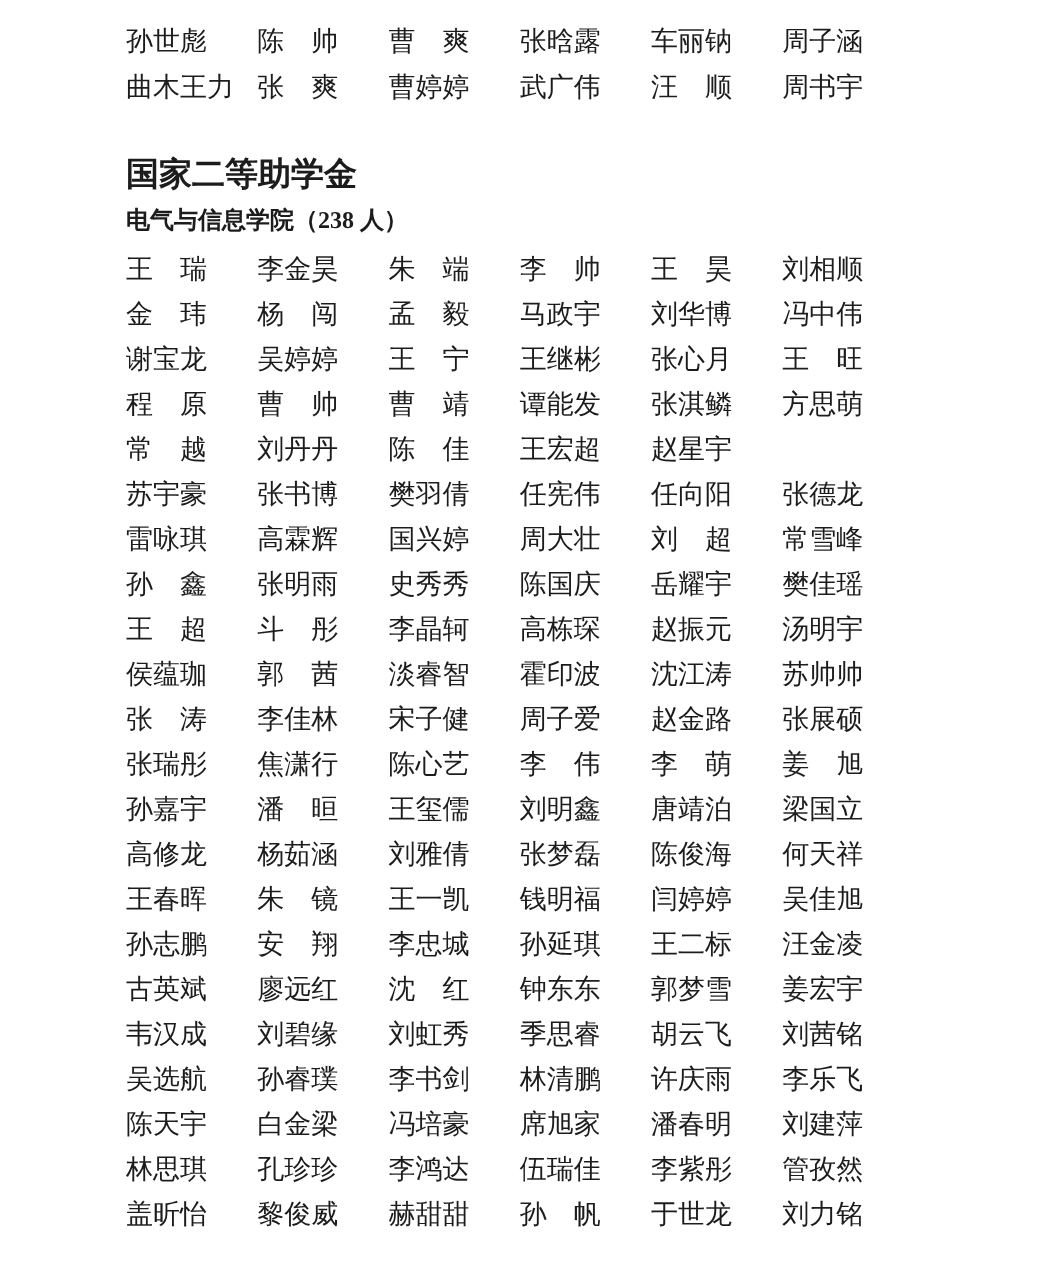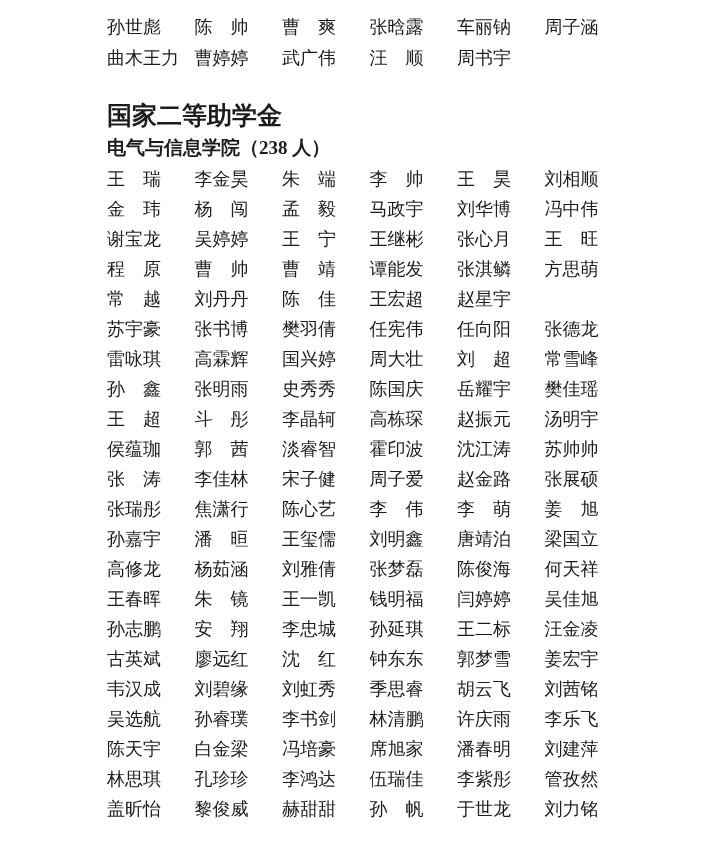--- a/index.html
+++ b/index.html
@@ -8,21 +8,21 @@
     background: #ffffff;
   }
   body {
     width: 708px;
     height: 857px;
     overflow: hidden;
     font-family: "Liberation Serif", "DejaVu Serif", serif;
     color: #1c1c1c;
   }
   .doc {
-    padding: 12px 0 0 107px;
+    padding: 12px 0 0 84px;
     box-sizing: border-box;
     width: 648px;
   }
   .name-row {
     display: flex;
     height: 31px;
     line-height: 31px;
   }
   #main-list .name-row {
     height: 30px;
@@ -32,28 +32,28 @@
   .name-cell {
     flex: 0 0 87.5px;
     width: 87.5px;
     font-size: 18px;
     white-space: pre;
     letter-spacing: 0;
     text-align: left;
   }
   .sec-title {
     margin: 26px 0 0 0;
-    font-size: 25px;
+    font-size: 22px;
     font-weight: bold;
     height: 32px;
     line-height: 32px;
   }
   .sec-subtitle {
     margin: 0;
-    font-size: 19px;
+    font-size: 16px;
     font-weight: bold;
     height: 32px;
     line-height: 32px;
   }
   #main-list {
     margin-top: 0;
   }
 </style>
 </head>
 <body>
@@ -64,20 +64,21 @@
       <div class="name-row">
         <span class="name-cell">孙世彪</span>
         <span class="name-cell">陈　帅</span>
         <span class="name-cell">曹　爽</span>
         <span class="name-cell">张晗露</span>
         <span class="name-cell">车丽钠</span>
         <span class="name-cell">周子涵</span>
       </div>
       <div class="name-row">
         <span class="name-cell">曲木王力</span>
+        <span class="name-cell">张　爽</span>
         <span class="name-cell">曹婷婷</span>
         <span class="name-cell">武广伟</span>
         <span class="name-cell">汪　顺</span>
         <span class="name-cell">周书宇</span>
       </div>
     </section>
 
   <h2 class="sec-title">国家二等助学金</h2>
 
   <h3 class="sec-subtitle">电气与信息学院（238 人）</h3>

